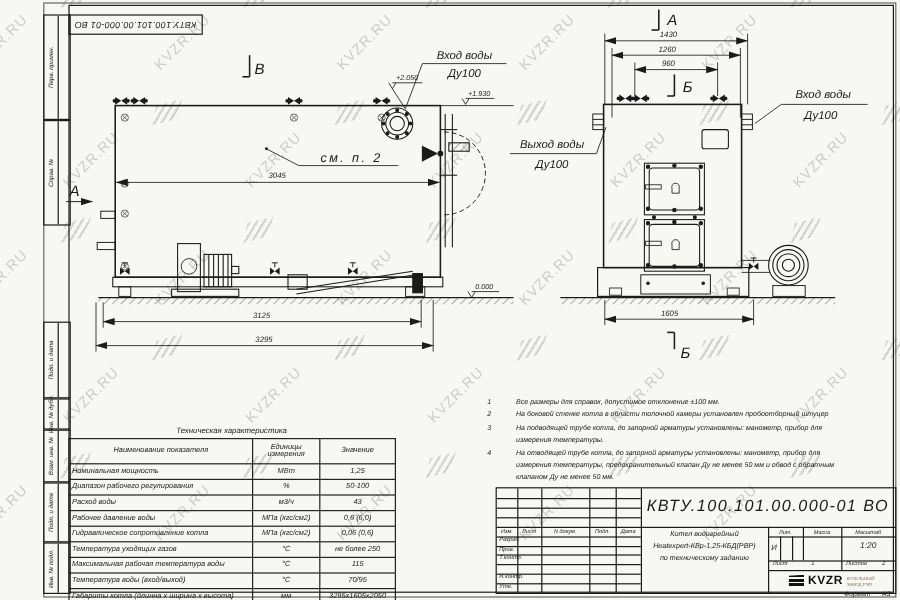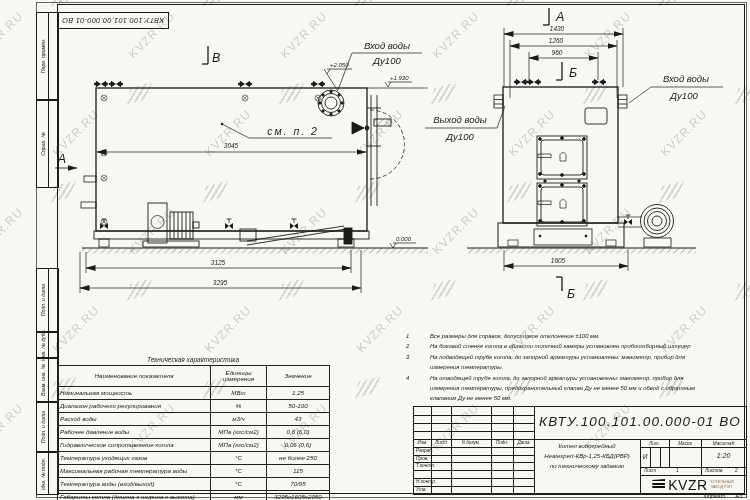--- a/index.html
+++ b/index.html
@@ -46,21 +46,21 @@
   .tb{left:413px;top:406px;width:332px;height:87px;border:1.4px solid #1b1b1b}
   .tb .hl,.tb .vl{position:absolute;background:#1b1b1b}
   .tb .hl{height:1px}.tb .vl{width:1px}
   .tb .tx{position:absolute;font-style:italic;white-space:nowrap}
   .tb .ctr{text-align:center}
   .logo{position:absolute;left:226px;top:68px;width:106px;height:19px;display:flex;
         align-items:center;justify-content:center;gap:3px}
   .logo .mark{width:13px;height:11px;flex:0 0 13px;
         background:repeating-linear-gradient(180deg,#111 0 2px,transparent 2px 3.6px);
         clip-path:polygon(0 8%,100% 0,100% 92%,0 100%)}
-  .logo .kvzr{font-weight:normal;font-size:14px;font-style:normal;letter-spacing:.5px;color:#111}
+  .logo .kvzr{font-weight:bold;font-size:10px;font-style:normal;letter-spacing:.5px;color:#111}
   .logo .sub{display:flex;flex-direction:column;font-size:3.7px;line-height:1.2;color:#8b6f52;font-style:normal}
   .fmt{left:658px;top:493px;width:84px;display:flex;gap:10px;justify-content:flex-end;
        font-size:5.5px;font-style:italic}
 </style>
 </head>
 <body>
 
 <div id="wm">
     <span class="wm-text" style="left: -30px; top: 28px;">KVZR.RU</span>
     <span class="wm-glyph" style="left: 52px; top: -12px;"></span>

